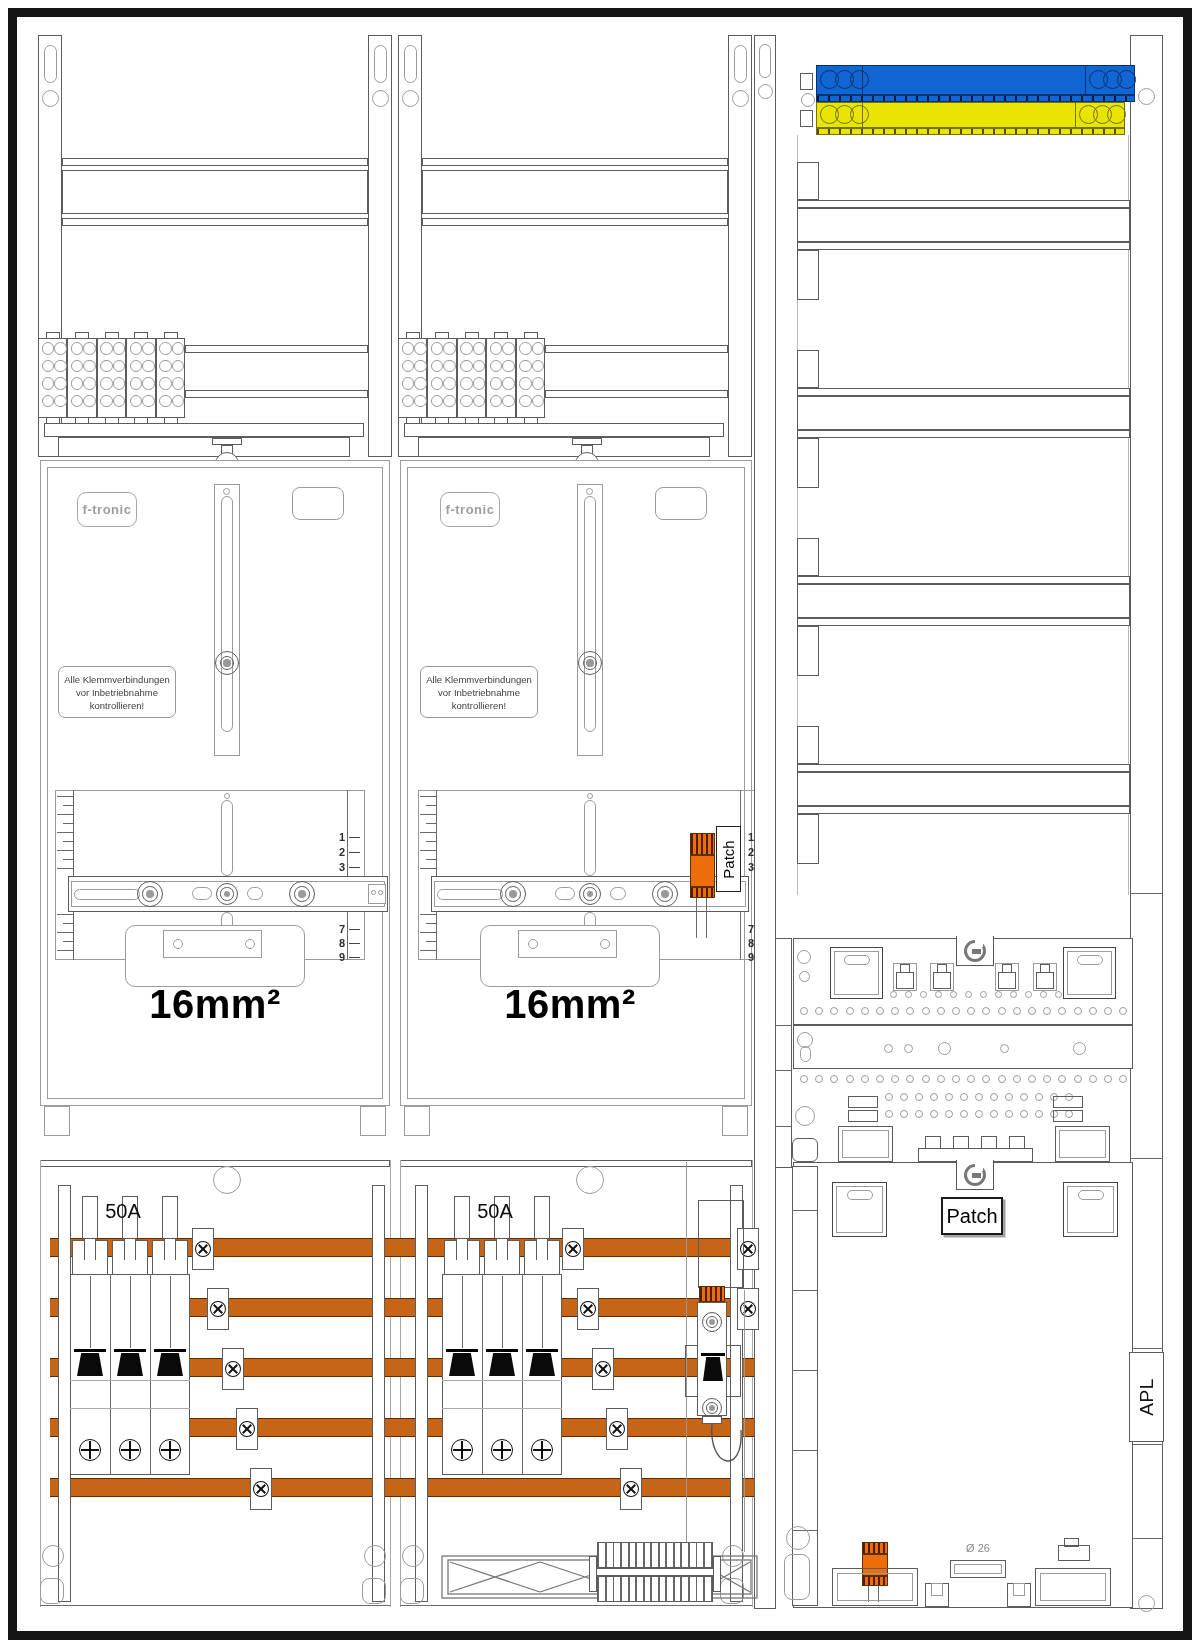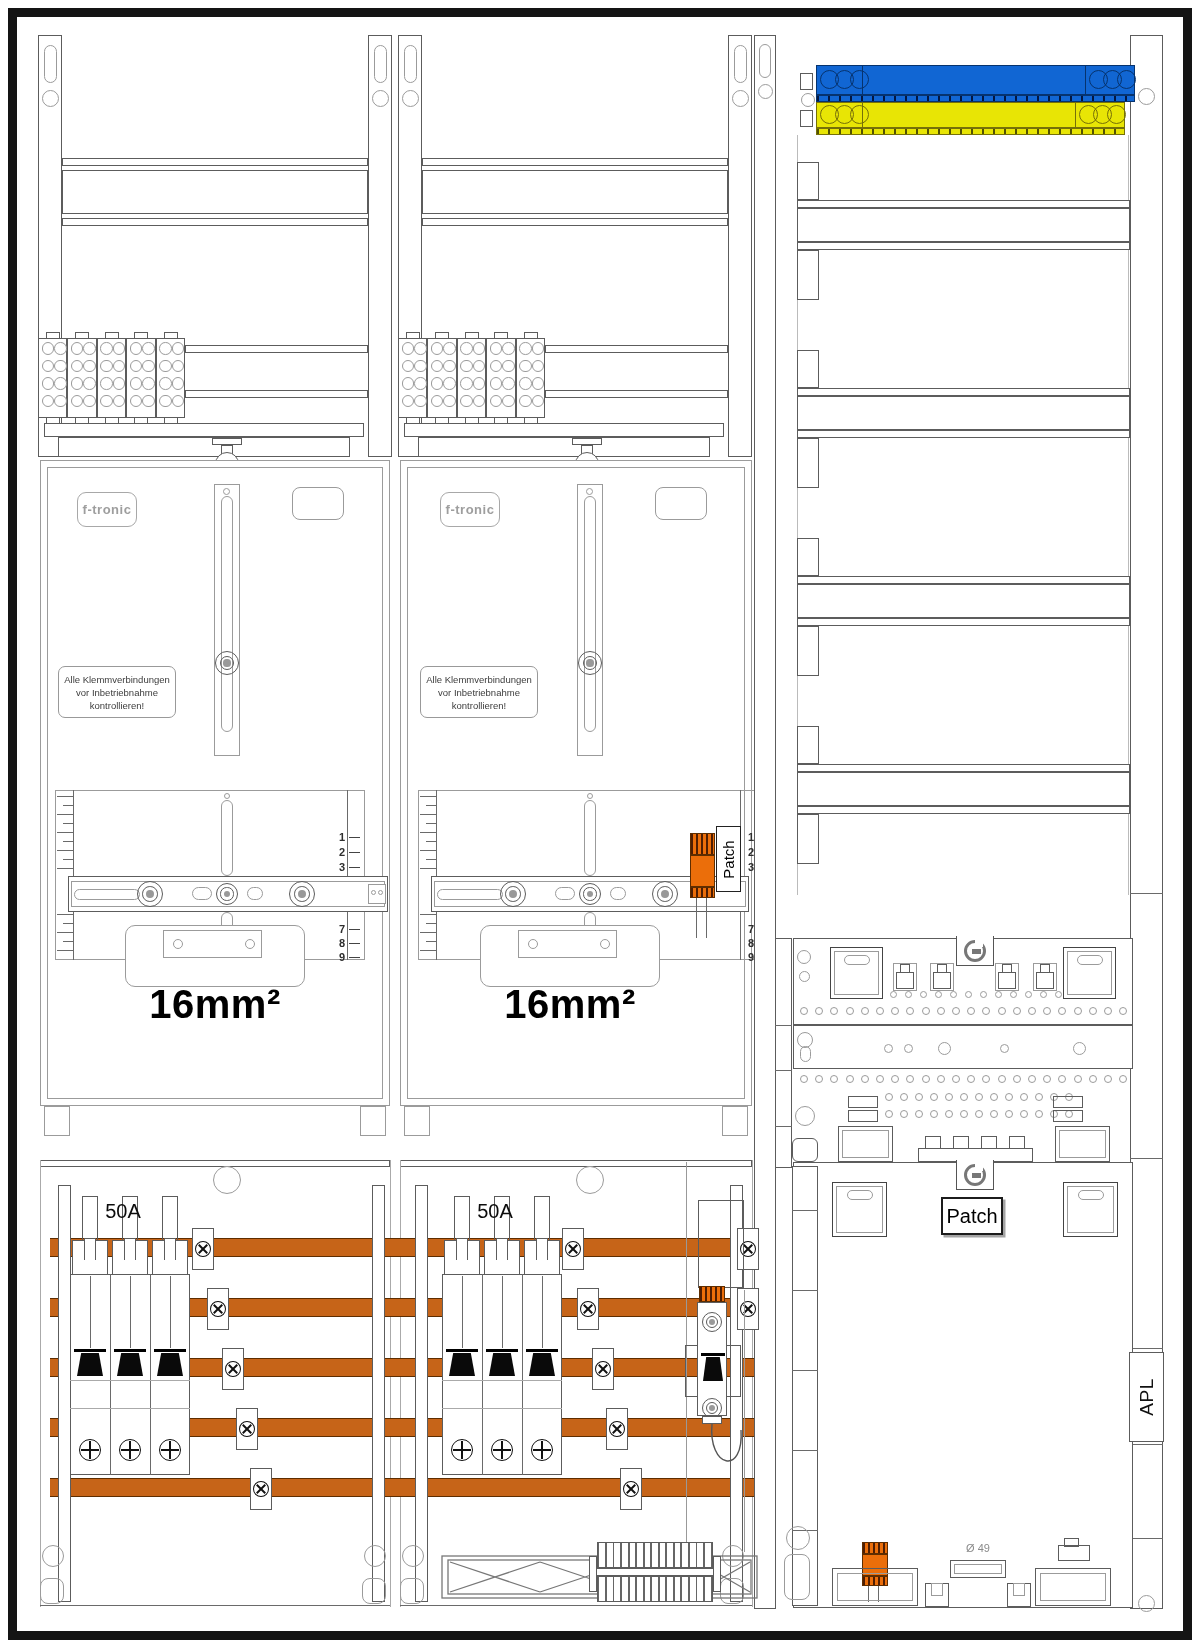--- a/index.html
+++ b/index.html
@@ -84,21 +84,21 @@
   <div class="patchv" style="left:716px;top:826px;width:25px;height:66px">
     <span>Patch</span>
   </div>
 
   <div class="patchh" style="left:941px;top:1197px;width:62px;height:38px">
     <span>Patch</span>
   </div>
   <div class="aplbox" style="left:1129px;top:1352px;width:35px;height:90px">
     <span>APL</span>
   </div>
-  <div class="diatx" style="left:920px;top:1542px;width:116px">Ø 49</div>
+  <div class="diatx" style="left:920px;top:1542px;width:116px">Ø 26</div>
   <div class="abs ln z5" style="left:950px;top:1560px;width:56px;height:18px"></div>
   <div class="abs lt nb z5" style="left:954px;top:1564px;width:48px;height:10px"></div>
 <div class="abs ln" style="left: 38px; top: 35px; width: 24px; height: 422px;"></div>
     <div class="abs lt pill nb" style="left: 44px; top: 45px; width: 13px; height: 38px;"></div>
     <div class="abs lt circ nb" style="left: 42px; top: 90px; width: 17px; height: 17px;"></div>
     <div class="abs ln" style="left: 368px; top: 35px; width: 24px; height: 422px;"></div>
     <div class="abs lt pill nb" style="left: 374px; top: 45px; width: 13px; height: 38px;"></div>
     <div class="abs lt circ nb" style="left: 372px; top: 90px; width: 17px; height: 17px;"></div>
     <div class="abs ln" style="left: 62px; top: 158px; width: 306px; height: 8px;"></div>
     <div class="abs ln" style="left: 62px; top: 170px; width: 306px; height: 44px;"></div>

